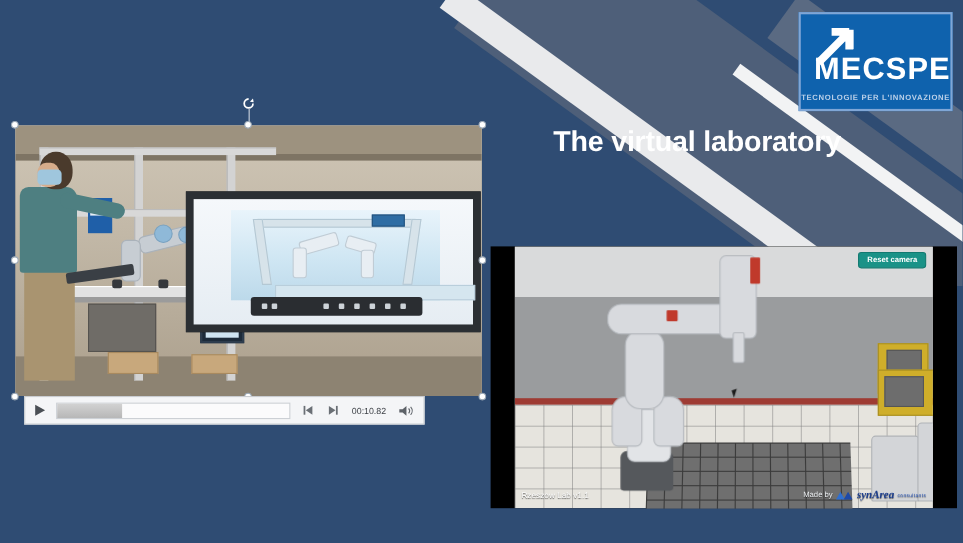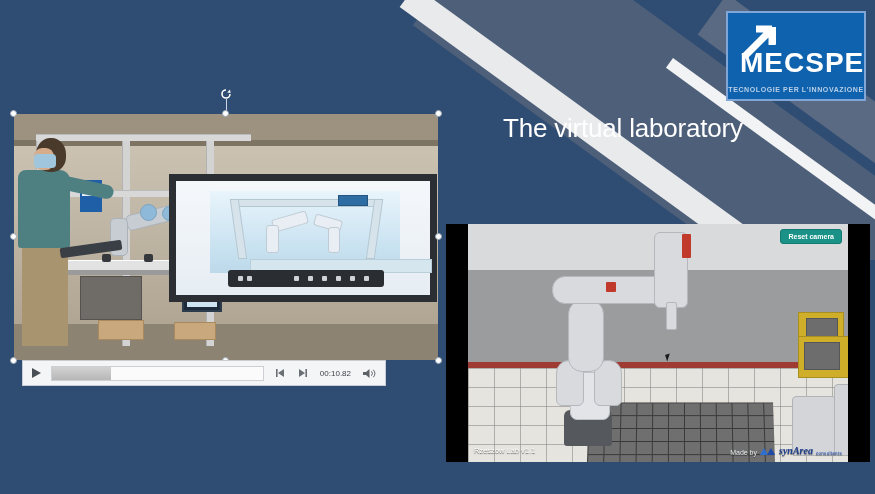--- a/index.html
+++ b/index.html
@@ -31,21 +31,21 @@
   }
 
   
   .title-main{
     position:absolute;left:10px;top:19px;
     font-size:35px;font-weight:bold;color:#ffffff;letter-spacing:-.5px;
     white-space:nowrap;
   }
   .title-sub{
     position:absolute;left:503px;top:113px;
-    font-size:26px;font-weight:normal;color:#ffffff;letter-spacing:-.2px;
+    font-size:26px;font-weight:bold;color:#ffffff;letter-spacing:-.2px;
     white-space:nowrap;
     text-align:right;
   }
 
   
   .mecspe{
     position:absolute;left:726px;top:11px;width:140px;height:90px;
     background:#0f62ad;border:2px solid #7fa6d6;box-sizing:border-box;
     overflow:hidden;
   }
@@ -159,21 +159,21 @@
     position:absolute;right:6px;top:5px;
     background:#1a9287;color:#fff;font-size:7px;font-weight:bold;
     padding:3px 7px;border-radius:3px;border:1px solid #137a71;
     white-space:nowrap;
   }
   .vlab-label{
     position:absolute;left:6px;bottom:7px;color:#ffffff;font-size:7.5px;
     text-shadow:0 1px 1px rgba(0,0,0,.6);white-space:nowrap;
   }
   .vlab-credit{
-    position:absolute;right:6px;bottom:6px;display:flex;align-items:flex-end;gap:3px;
+    position:absolute;right:6px;bottom:6px;display:flex;align-items:center;gap:3px;
     color:#eceff2;font-size:7px;text-shadow:0 1px 1px rgba(0,0,0,.55);white-space:nowrap;
   }
   .credit-mark{width:16px;height:9px;}
   .credit-name{font-family:"Liberation Serif",serif;font-size:10px;font-style:italic;color:#1d3f8f;font-weight:bold;}
   .credit-sub{font-size:4.5px;color:#2a56b5;letter-spacing:.3px;}
 </style>
 </head>
 <body>
 
 <div class="slide">

